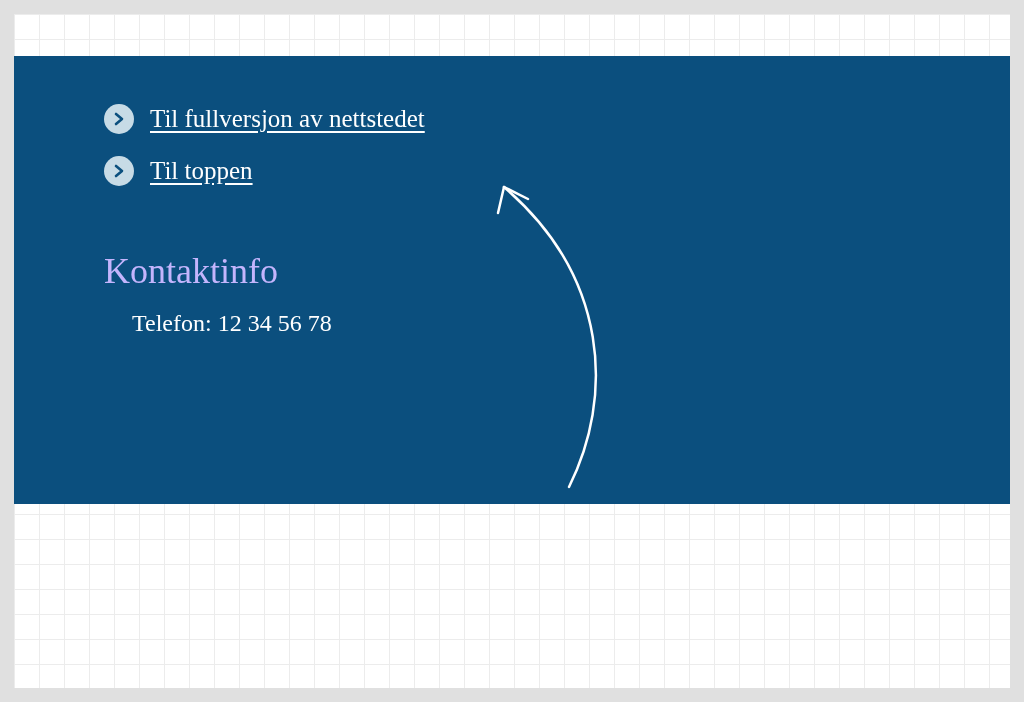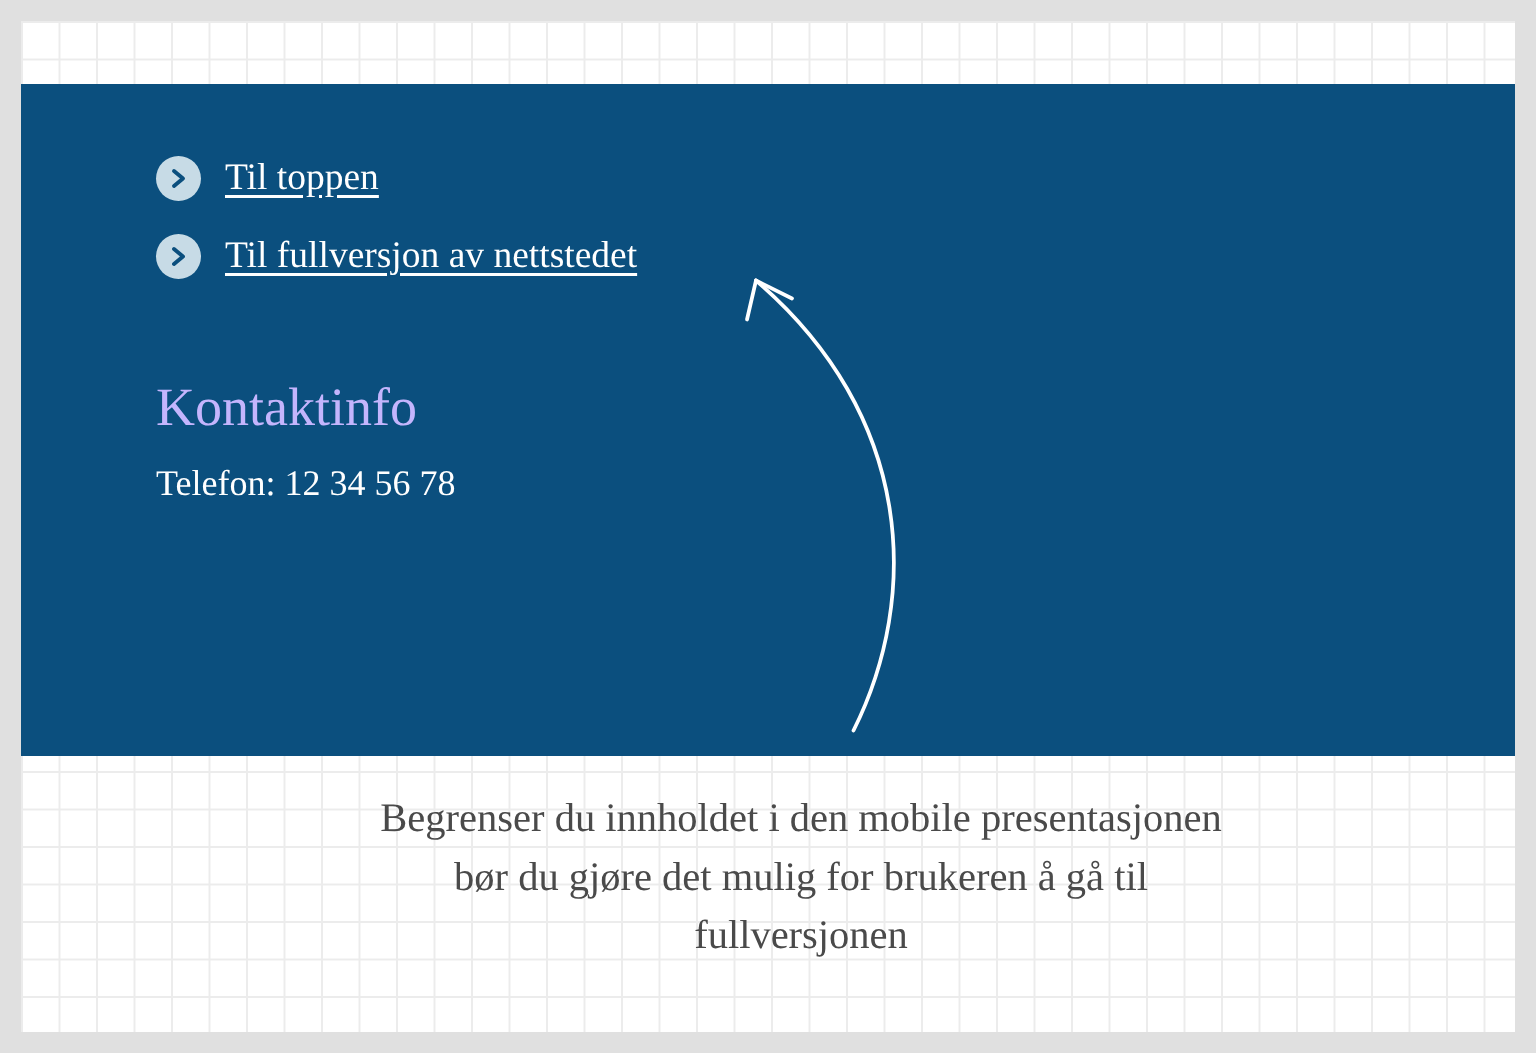--- a/index.html
+++ b/index.html
@@ -57,20 +57,21 @@
     font-weight: 400;
     margin-bottom: 18px;
     color: #c4b5fd;
     font-family: Georgia, serif;
   }
   .contact-line {
     font-size: 24px;
     color: #fff;
     margin-bottom: 10px;
     font-family: Georgia, serif;
+    margin-left: 28px;
   }
   .contact-line a {
     color: #fff;
     text-decoration: underline;
     text-underline-offset: 3px;
   }
   .arrow-svg {
     position: absolute;
     left: 440px;
     top: 153px;
@@ -96,45 +97,44 @@
   <div class="footer-panel">
 
     <div class="nav-links">
 
       <div class="nav-link">
         <span class="chevron-circle">
           <svg width="12" height="14" viewBox="0 0 12 14">
             <path d="M3 2 L9 7 L3 12" stroke="#0b4f7e" stroke-width="2.6" fill="none" stroke-linecap="round" stroke-linejoin="round"></path>
           </svg>
         </span>
-        <span class="label">Til toppen</span>
+        <span class="label">Til fullversjon av nettstedet</span>
       </div>
 
       <div class="nav-link">
         <span class="chevron-circle">
           <svg width="12" height="14" viewBox="0 0 12 14">
             <path d="M3 2 L9 7 L3 12" stroke="#0b4f7e" stroke-width="2.6" fill="none" stroke-linecap="round" stroke-linejoin="round"></path>
           </svg>
         </span>
-        <span class="label">Til fullversjon av nettstedet</span>
+        <span class="label">Til toppen</span>
       </div>
 
     </div>
 
     <h2 class="contact-heading">Kontaktinfo</h2>
 
     <p class="contact-line">
       <span>Telefon:</span>
       <span>12 34 56 78</span>
     </p>
 
 
   </div>
 
   <svg class="arrow-svg" width="200" height="340">
     <path d="M 115 320 C 160 230, 155 110, 50 20" stroke="#ffffff" stroke-width="2.5" fill="none" stroke-linecap="round"></path>
     <path d="M 50 20 L 44 46" stroke="#ffffff" stroke-width="2.5" fill="none" stroke-linecap="round"></path>
     <path d="M 50 20 L 74 32" stroke="#ffffff" stroke-width="2.5" fill="none" stroke-linecap="round"></path>
   </svg>
 
-  <div class="annotation">Begrenser du innholdet i den mobile presentasjonen bør du gjøre det mulig for brukeren å gå til fullversjonen</div>
 
 </div>
 
 </body></html>

